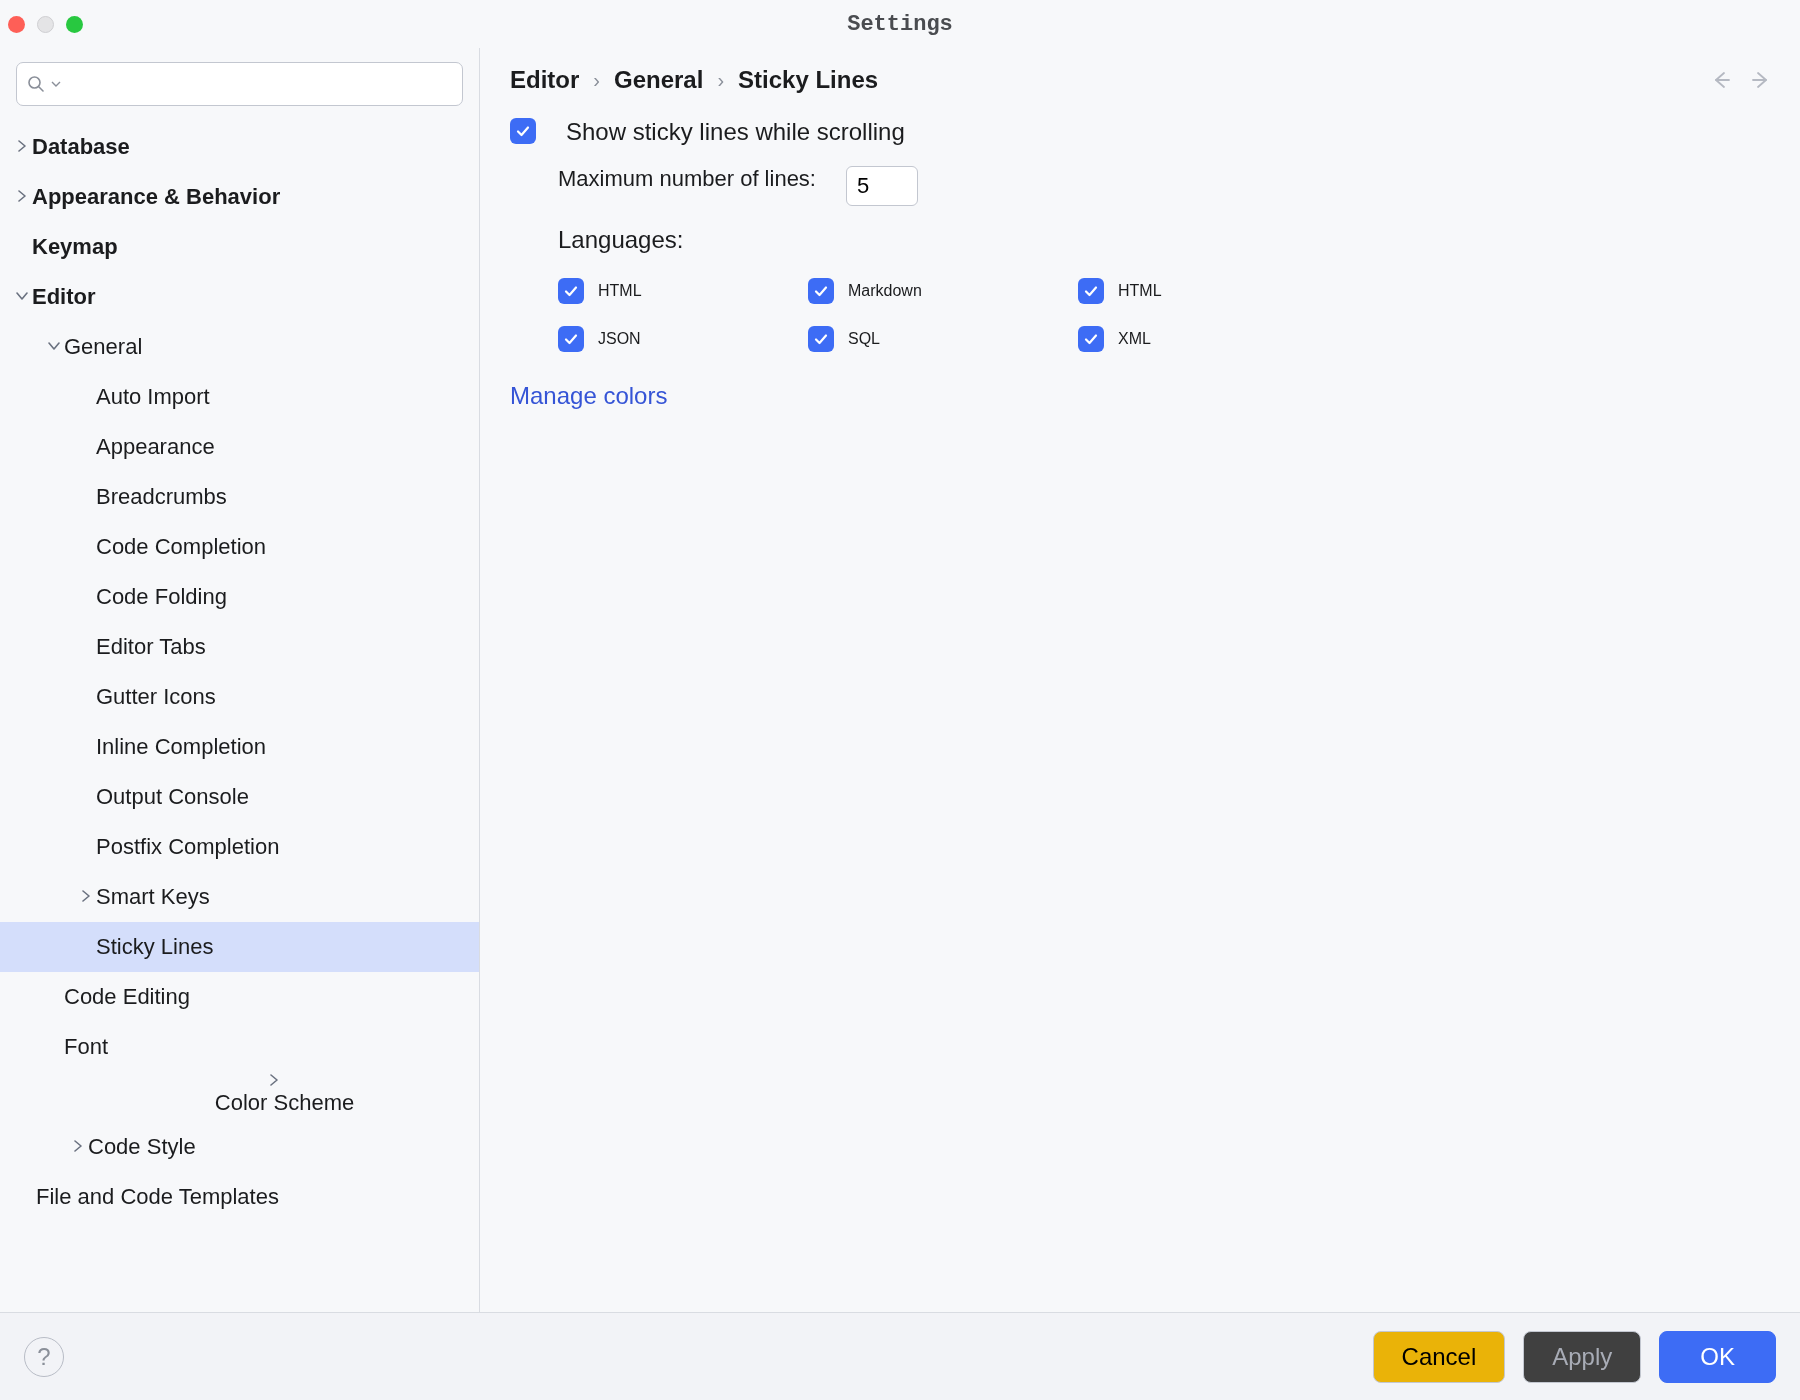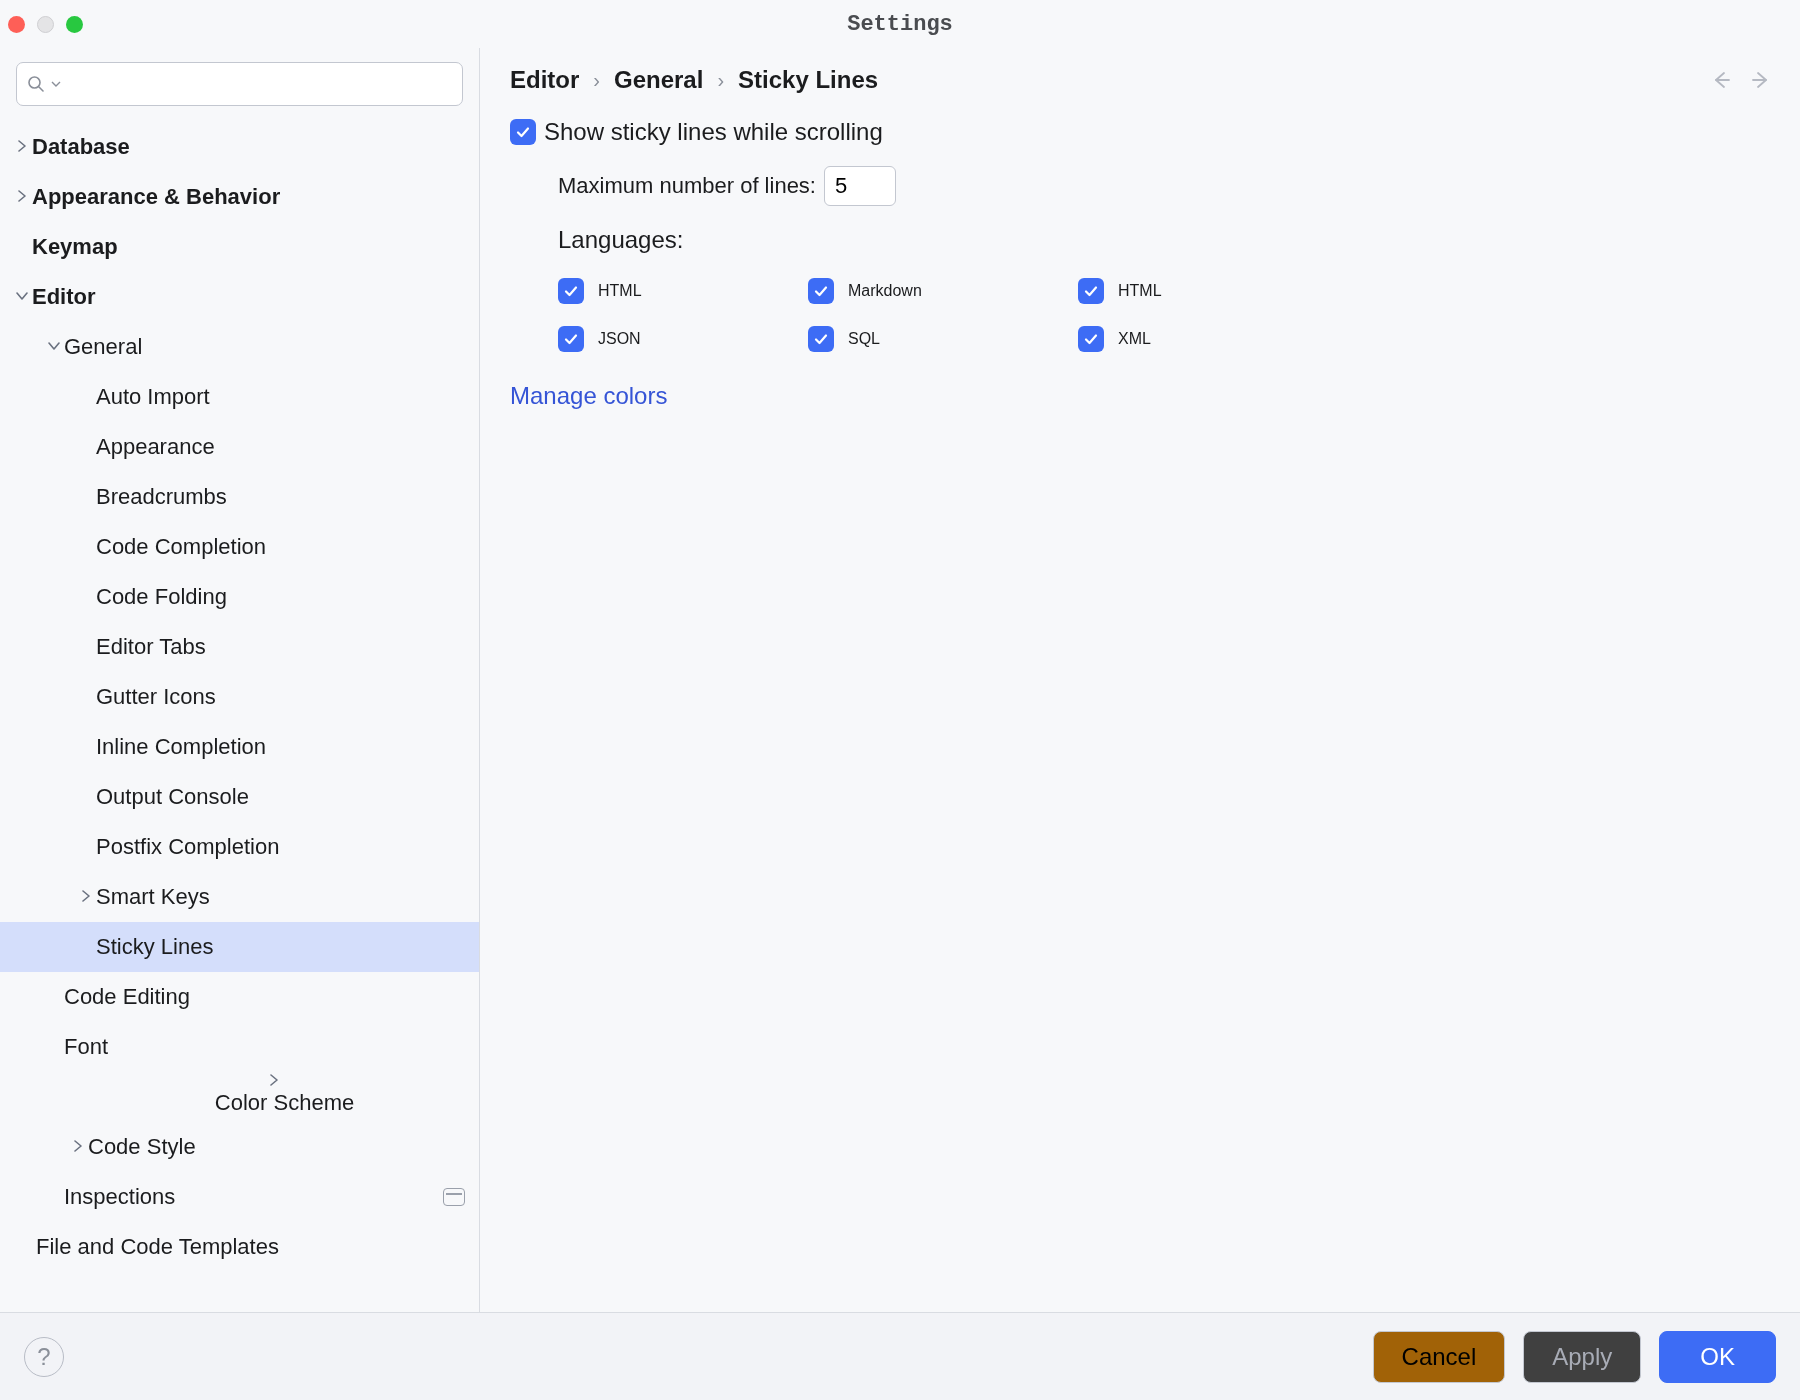--- a/index.html
+++ b/index.html
@@ -89,21 +89,21 @@
     display:flex; align-items:center; justify-content:space-between;
     padding-bottom:24px;
   }
   .breadcrumb { display:flex; align-items:center; gap:14px; font-size:24px; }
   .breadcrumb .crumb { font-weight:700; }
   .breadcrumb .sep { color:#8a8f99; font-size:20px; }
   .navarrows { display:flex; gap:18px; color:#9aa0ab; }
   .navarrows svg { display:block; }
 
   .form { display:flex; flex-direction:column; gap:20px; }
-  .row { display:flex; align-items:center; gap:8px; }
+  .row { display:flex; gap:30px; }
   .indent { padding-left:48px; }
   .chk {
     width:26px; height:26px; border-radius:6px; background:var(--accent);
     display:flex; align-items:center; justify-content:center; flex:none;
   }
   .chk svg { display:block; }
   .chk-label { font-size:24px; }
   .numfield {
     width:72px; height:40px; border:1px solid var(--button-outline);
     border-radius:6px; padding:0 10px; font-size:22px; background:#fff;
@@ -123,21 +123,21 @@
     display:flex; align-items:center; padding:0 24px; gap:18px;
   }
   .footer .spacer { flex:1; }
   .help {
     width:40px; height:40px; border:1.5px solid #b8bcc6; border-radius:50%;
     display:flex; align-items:center; justify-content:center; color:#8a8f99;
     font-size:24px; background:#fff0;
   }
   .btn {
     height:52px; padding:0 28px; border-radius:8px; font-size:24px;
-    border:1px solid var(--button-outline); background:#a16207; cursor:pointer;
+    border:1px solid var(--button-outline); background:#eab308; cursor:pointer;
   }
   .btn.disabled { color:#a8acb6; background:#404040; cursor:default; }
   .btn.primary { background:var(--accent); color:#fff; border-color:var(--accent); padding:0 40px; }
 
 </style>
 </head>
 <body>
 
 <div class="titlebar">
   <div class="traffic">
@@ -255,25 +255,20 @@
               <path d="M3 1 L9 6 L3 11" fill="none" stroke="#6b7280" stroke-width="1.6" stroke-linecap="round" stroke-linejoin="round"></path>
             </svg></span>
           <span class="label">Color Scheme</span>
         </div>
         <div class="tree-item" style="padding-left: 66px; margin-left: 24px;">
           <span class="arrow" style="margin-left: -22px;"><svg width="12" height="12" viewBox="0 0 12 12">
               <path d="M3 1 L9 6 L3 11" fill="none" stroke="#6b7280" stroke-width="1.6" stroke-linecap="round" stroke-linejoin="round"></path>
             </svg></span>
           <span class="label">Code Style</span>
         </div>
-        <div class="tree-item" style="padding-left: 66px;">
-          <span class="arrow" style="margin-left: -22px;"></span>
-          <span class="label">Inspections</span>
-          <span class="badge"></span>
-        </div>
         <div class="tree-item" style="padding-left: 38px;">
           <span class="arrow" style="margin-left: -22px;"></span>
           <span class="label">File and Code Templates</span>
         </div>
       </div>
   </div>
 
   <div class="content">
     <div class="breadcrumb-row">
       <div class="breadcrumb">

